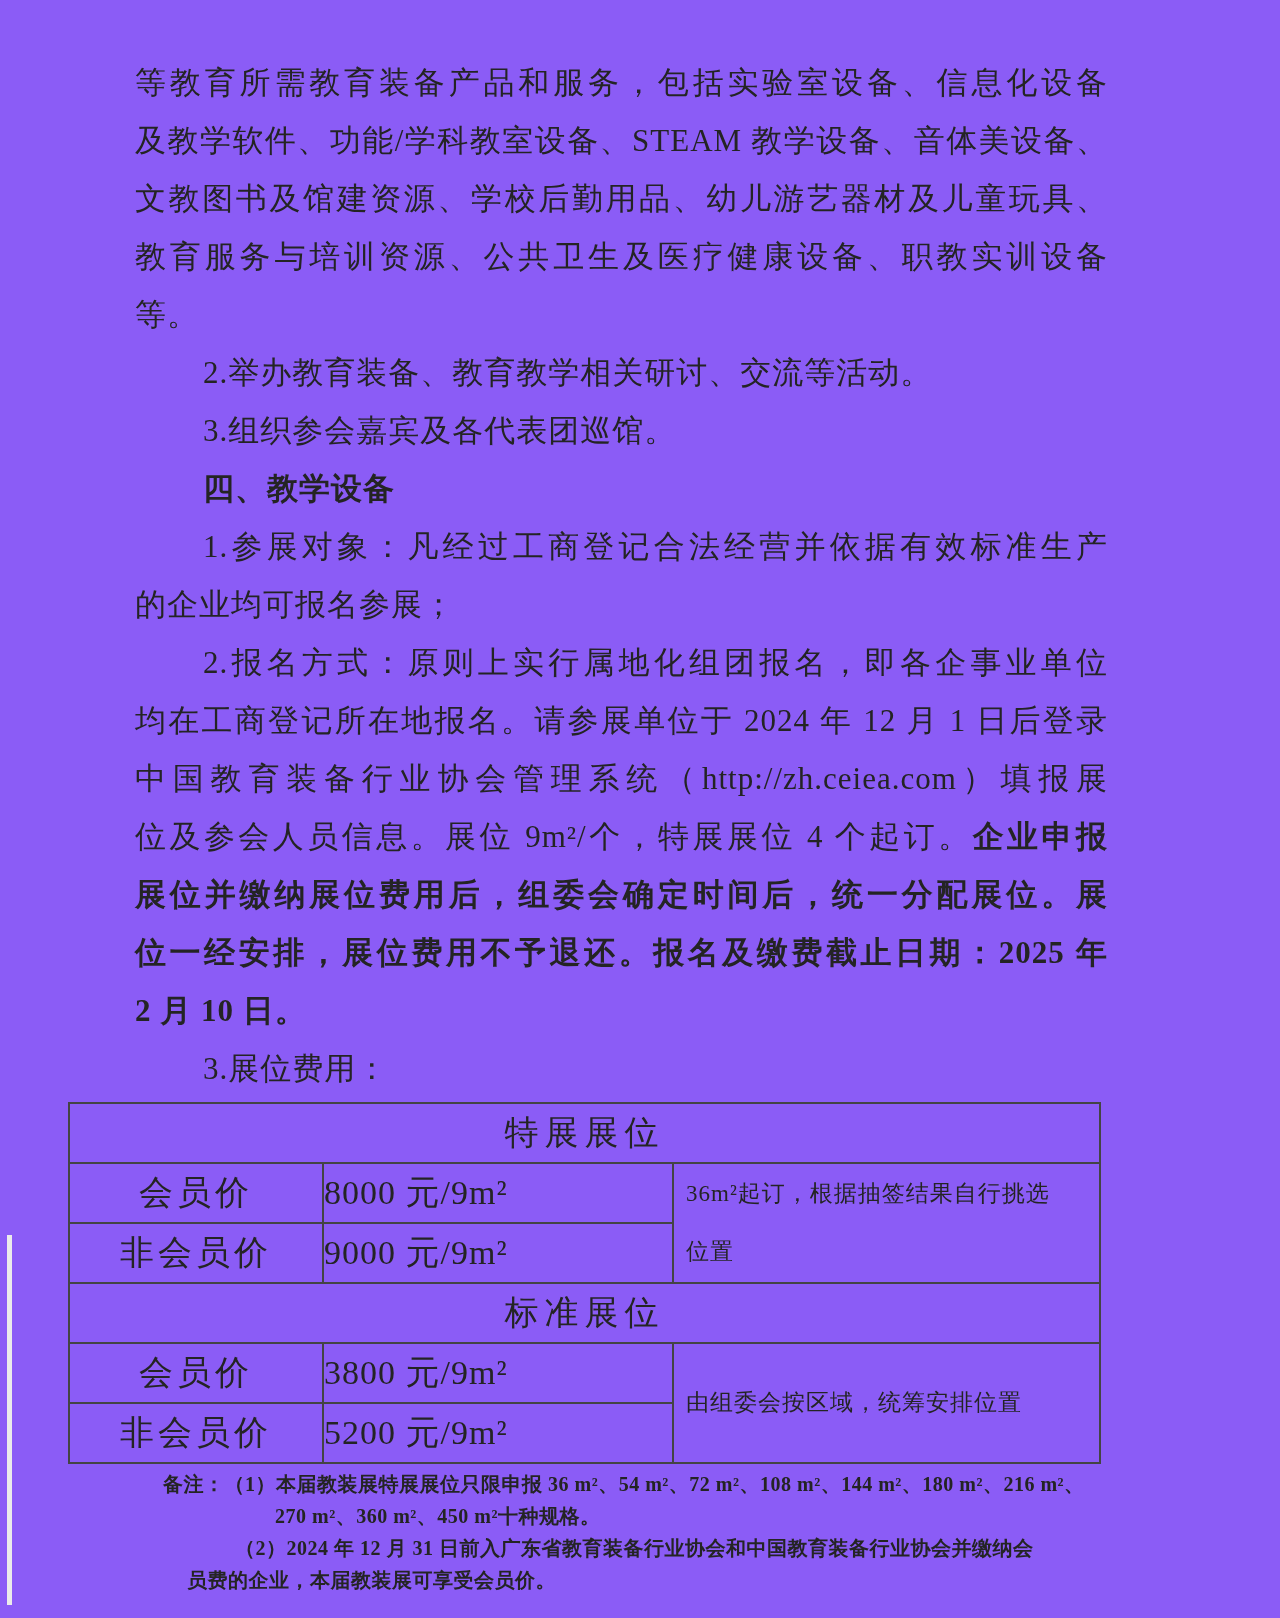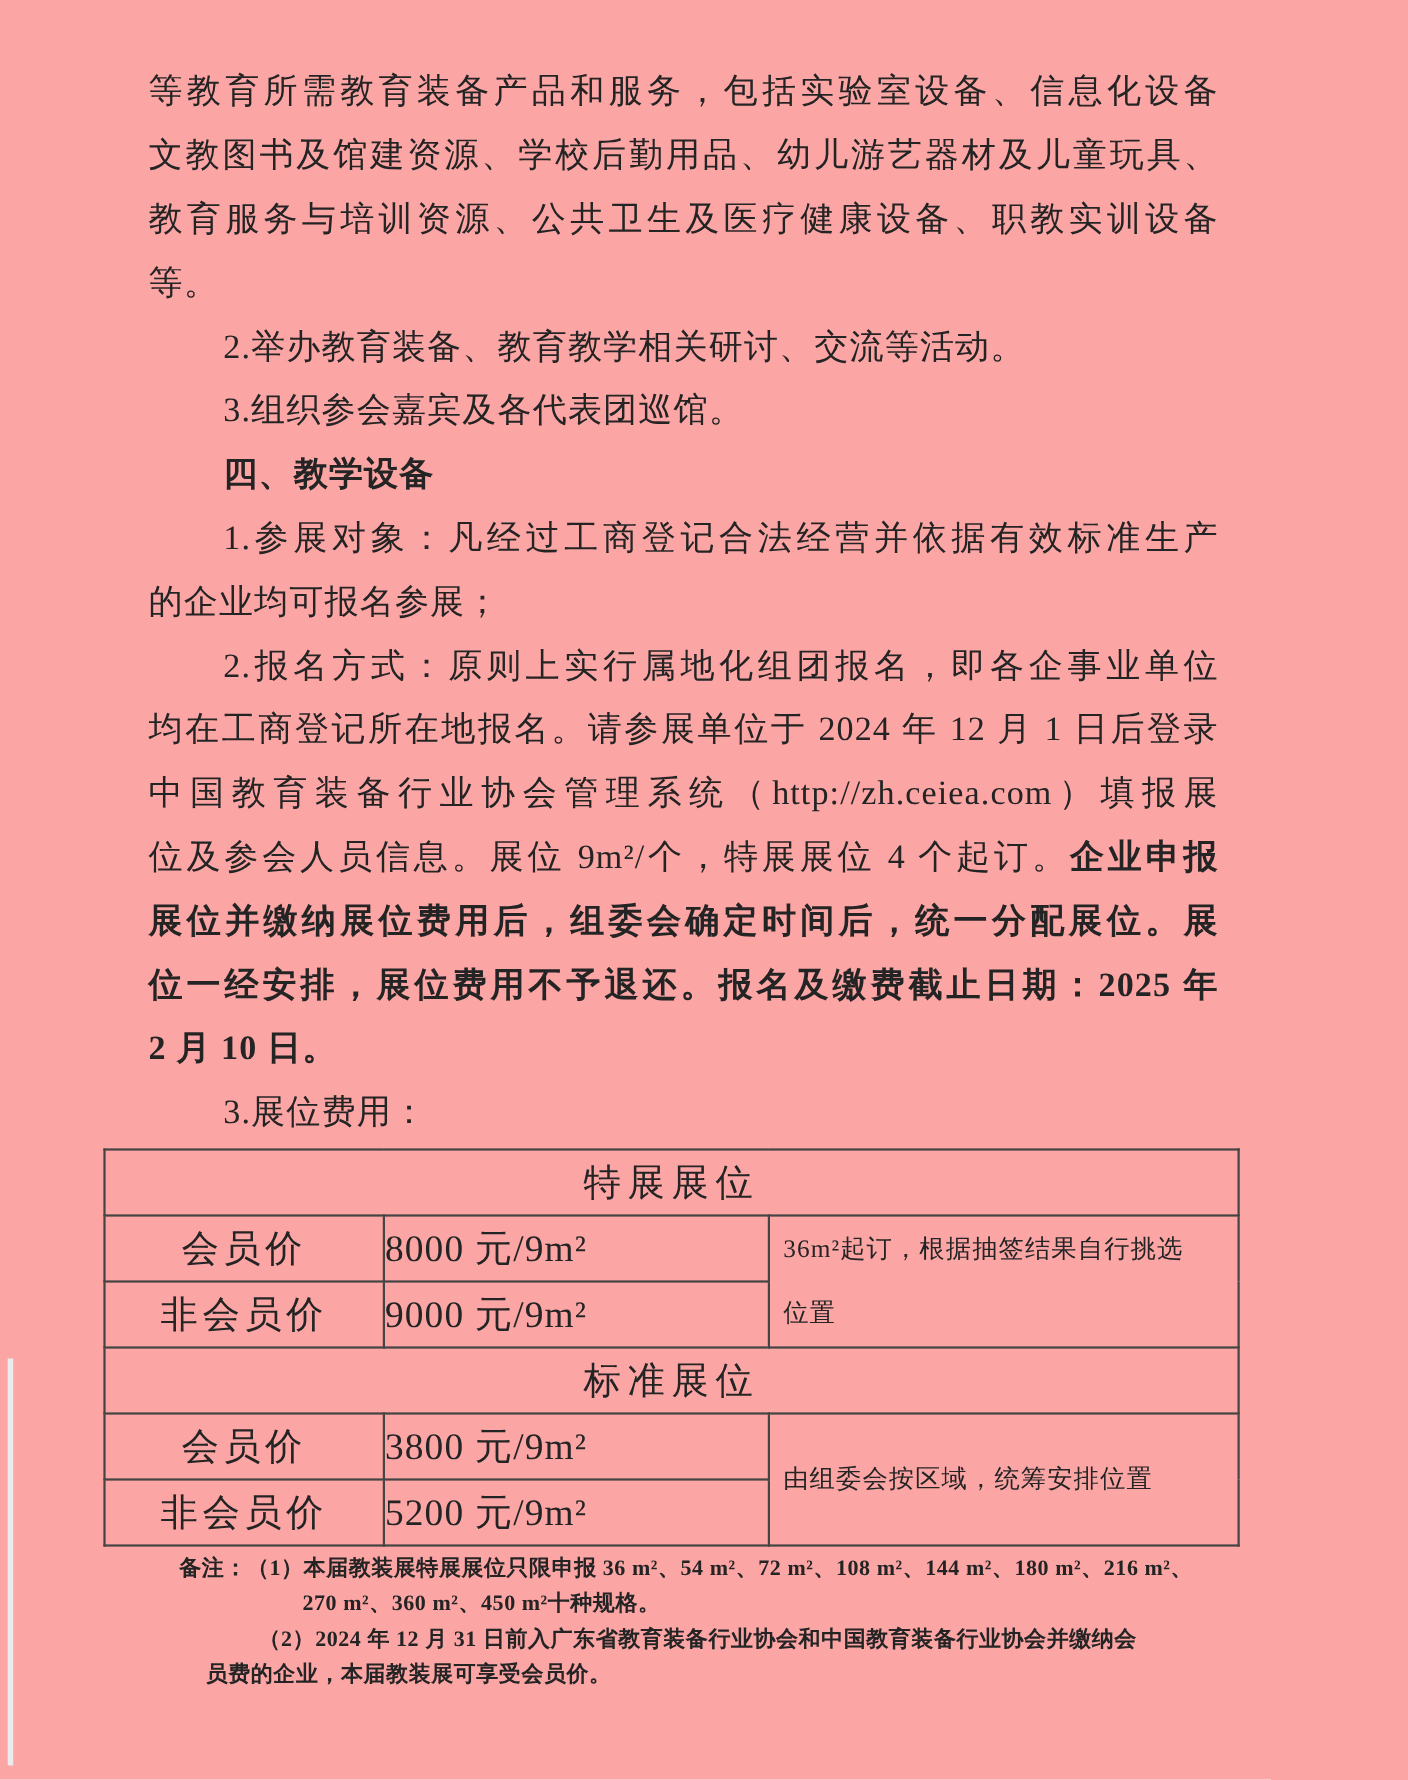--- a/index.html
+++ b/index.html
@@ -4,21 +4,21 @@
 <style>
   html, body {
     margin: 0;
     padding: 0;
     background: #ffffff;
   }
   .page {
     position: relative;
     width: 1280px;
     height: 1618px;
-    background: #fca5a5;
+    background: #8b5cf6;
     overflow: hidden;
     font-family: "Liberation Serif", "DejaVu Serif", serif;
     color: #242424;
   }
   
   .scan-artifact {
     position: absolute;
     left: 7px;
     top: 1235px;
     width: 5px;
@@ -38,21 +38,21 @@
   .bl.j {
     text-align: justify;
     text-align-last: justify;
     text-justify: inter-character;
   }
   .bl.ind { padding-left: 68px; }
   .bl.j.ind { width: 905px; }
   .bl .bold-seg { font-weight: bold; }
   
   .booth-table {
-    margin-left: 94px;
+    margin-left: 68px;
     margin-top: 4px;
     width: 1031px;
     border-collapse: collapse;
     table-layout: fixed;
   }
   .booth-table td {
     border: 2px solid #444444;
     height: 58px;
     padding: 0;
     font-size: 34px;
@@ -99,20 +99,21 @@
 </style>
 </head>
 <body>
 
 <div class="page">
 
   <div class="scan-artifact"></div>
 
   <div class="body-text">
     <div class="bl j"><span>等教育所需教育装备产品和服务，包括实验室设备、信息化设备</span></div>
+    <div class="bl j"><span>及教学软件、功能/学科教室设备、STEAM 教学设备、音体美设备、</span></div>
     <div class="bl j"><span>文教图书及馆建资源、学校后勤用品、幼儿游艺器材及儿童玩具、</span></div>
     <div class="bl j"><span>教育服务与培训资源、公共卫生及医疗健康设备、职教实训设备</span></div>
     <div class="bl"><span>等。</span></div>
     <div class="bl ind"><span>2.举办教育装备、教育教学相关研讨、交流等活动。</span></div>
     <div class="bl ind"><span>3.组织参会嘉宾及各代表团巡馆。</span></div>
     <div class="bl ind"><span class="bold-seg">四、教学设备</span></div>
     <div class="bl j ind"><span>1.参展对象：凡经过工商登记合法经营并依据有效标准生产</span></div>
     <div class="bl"><span>的企业均可报名参展；</span></div>
     <div class="bl j ind"><span>2.报名方式：原则上实行属地化组团报名，即各企事业单位</span></div>
     <div class="bl j"><span>均在工商登记所在地报名。请参展单位于 2024 年 12 月 1 日后登录</span></div>

